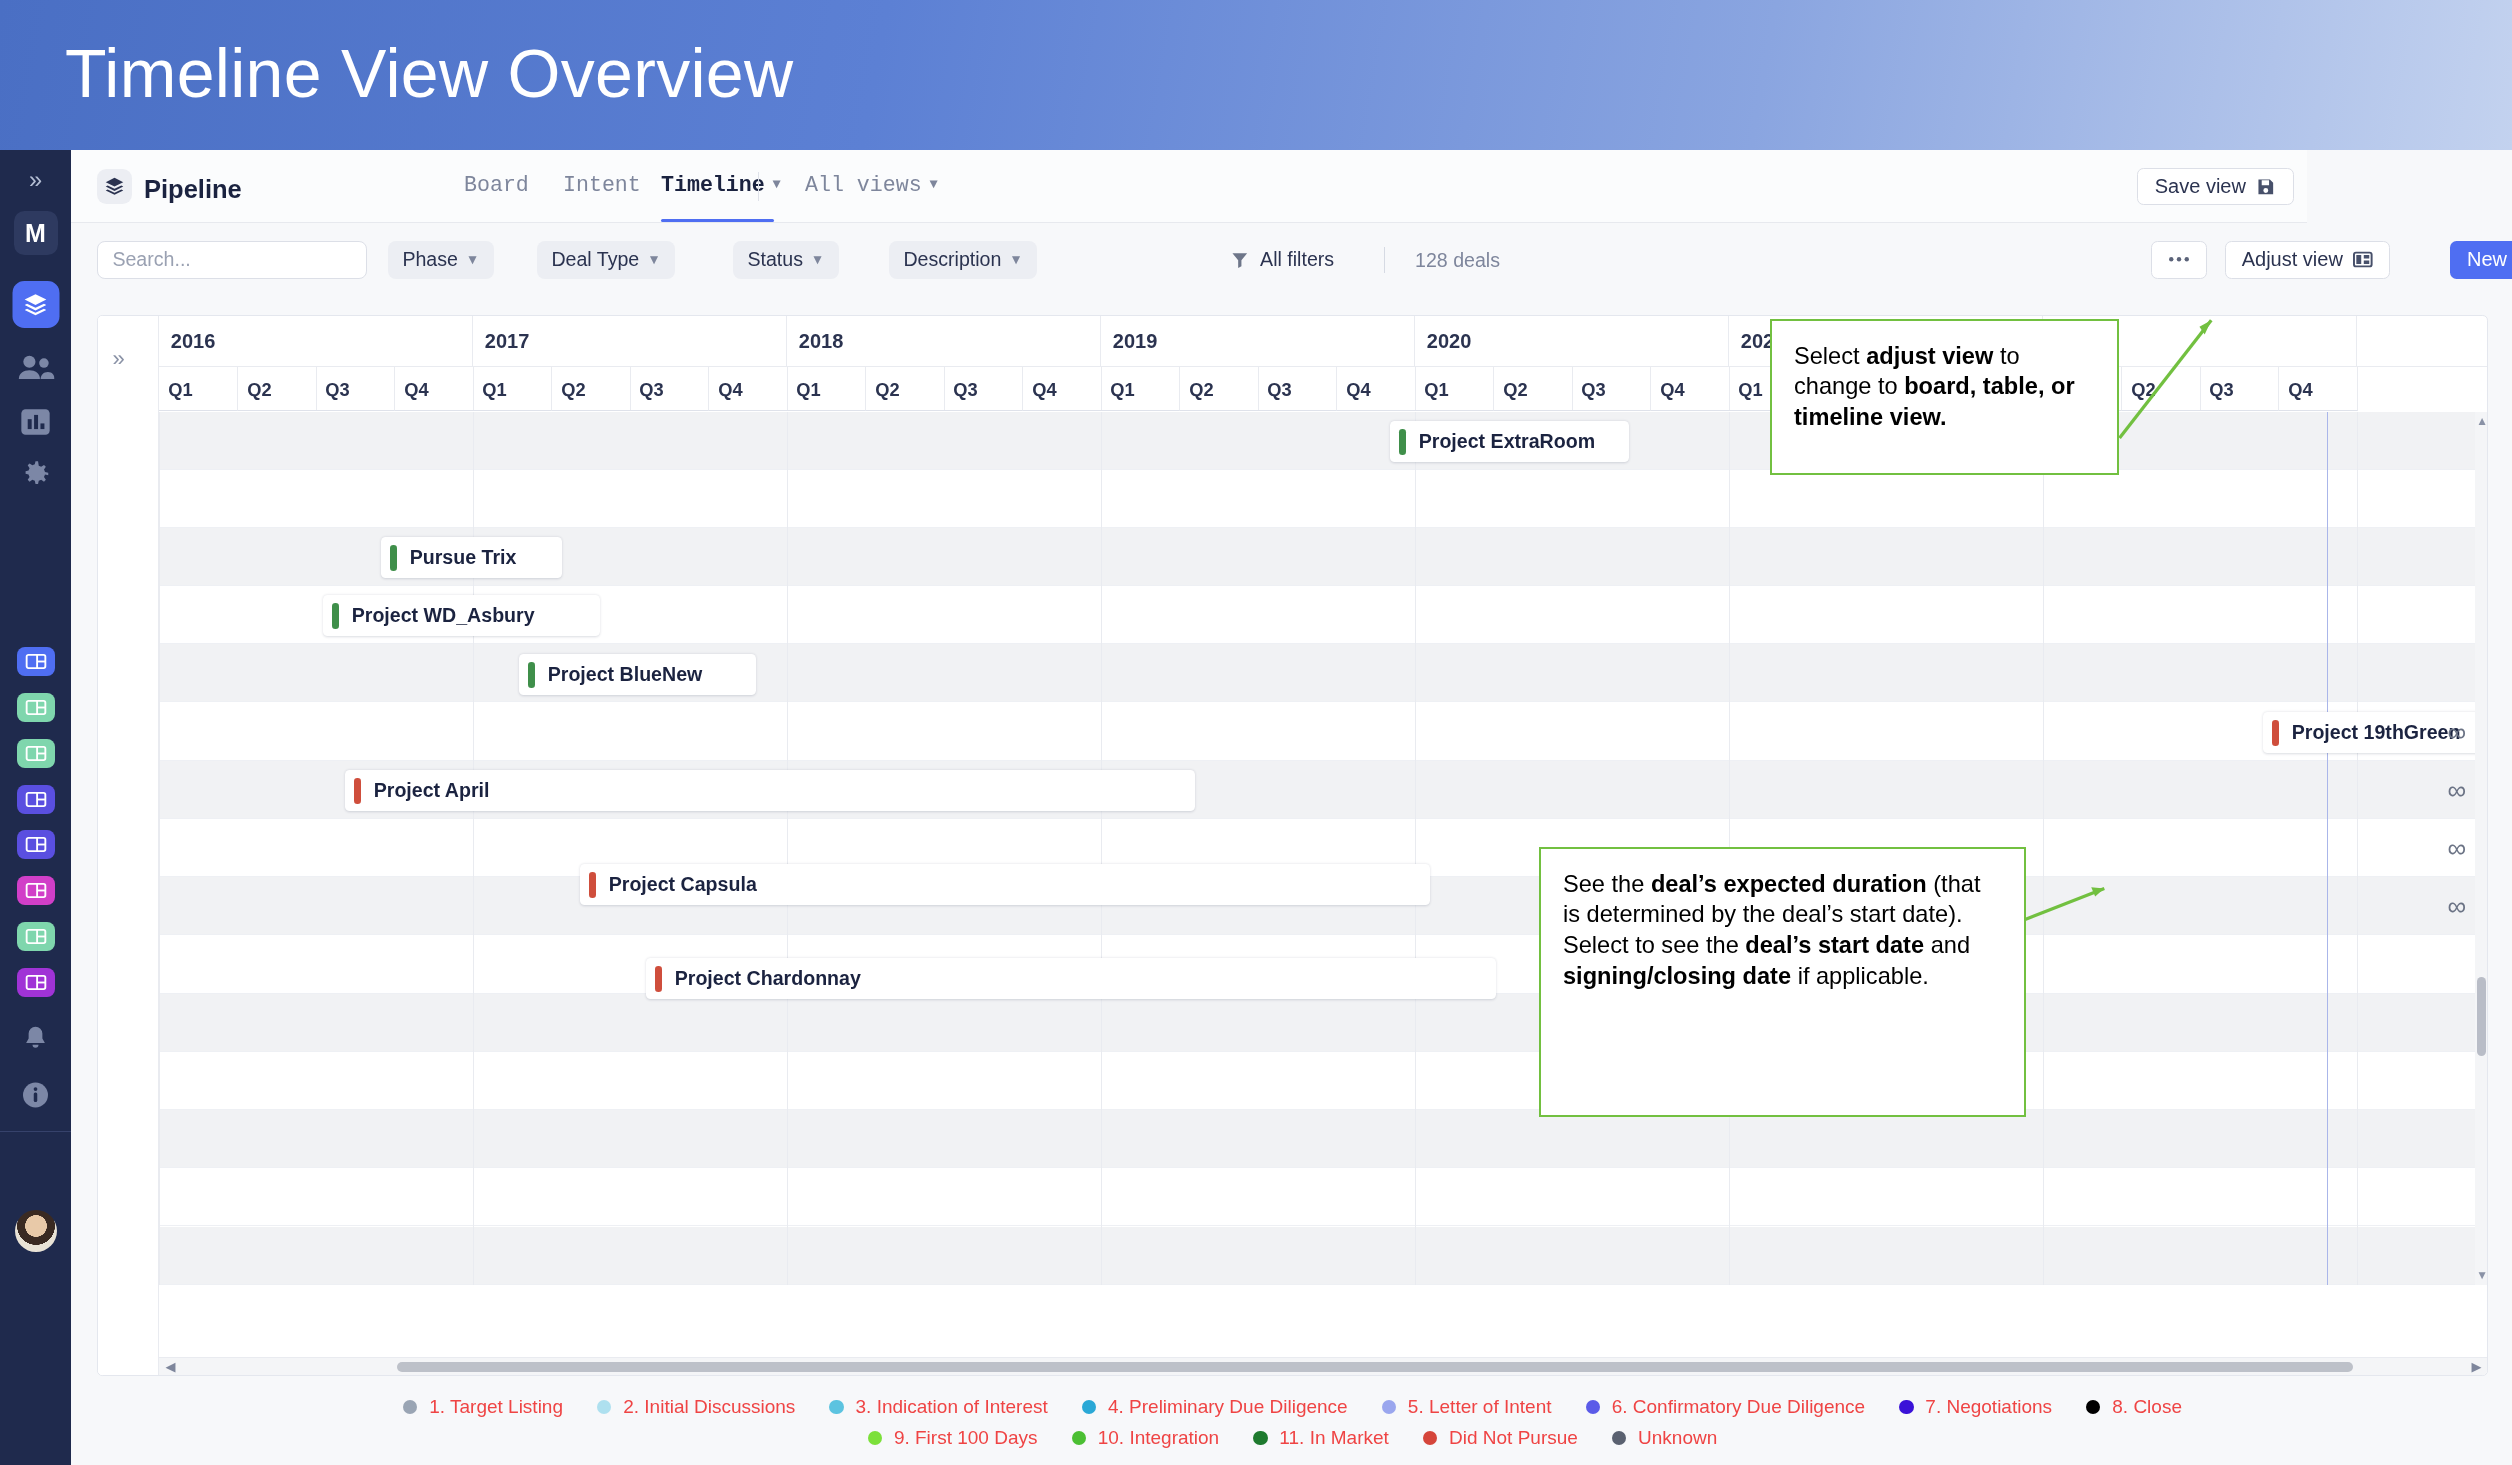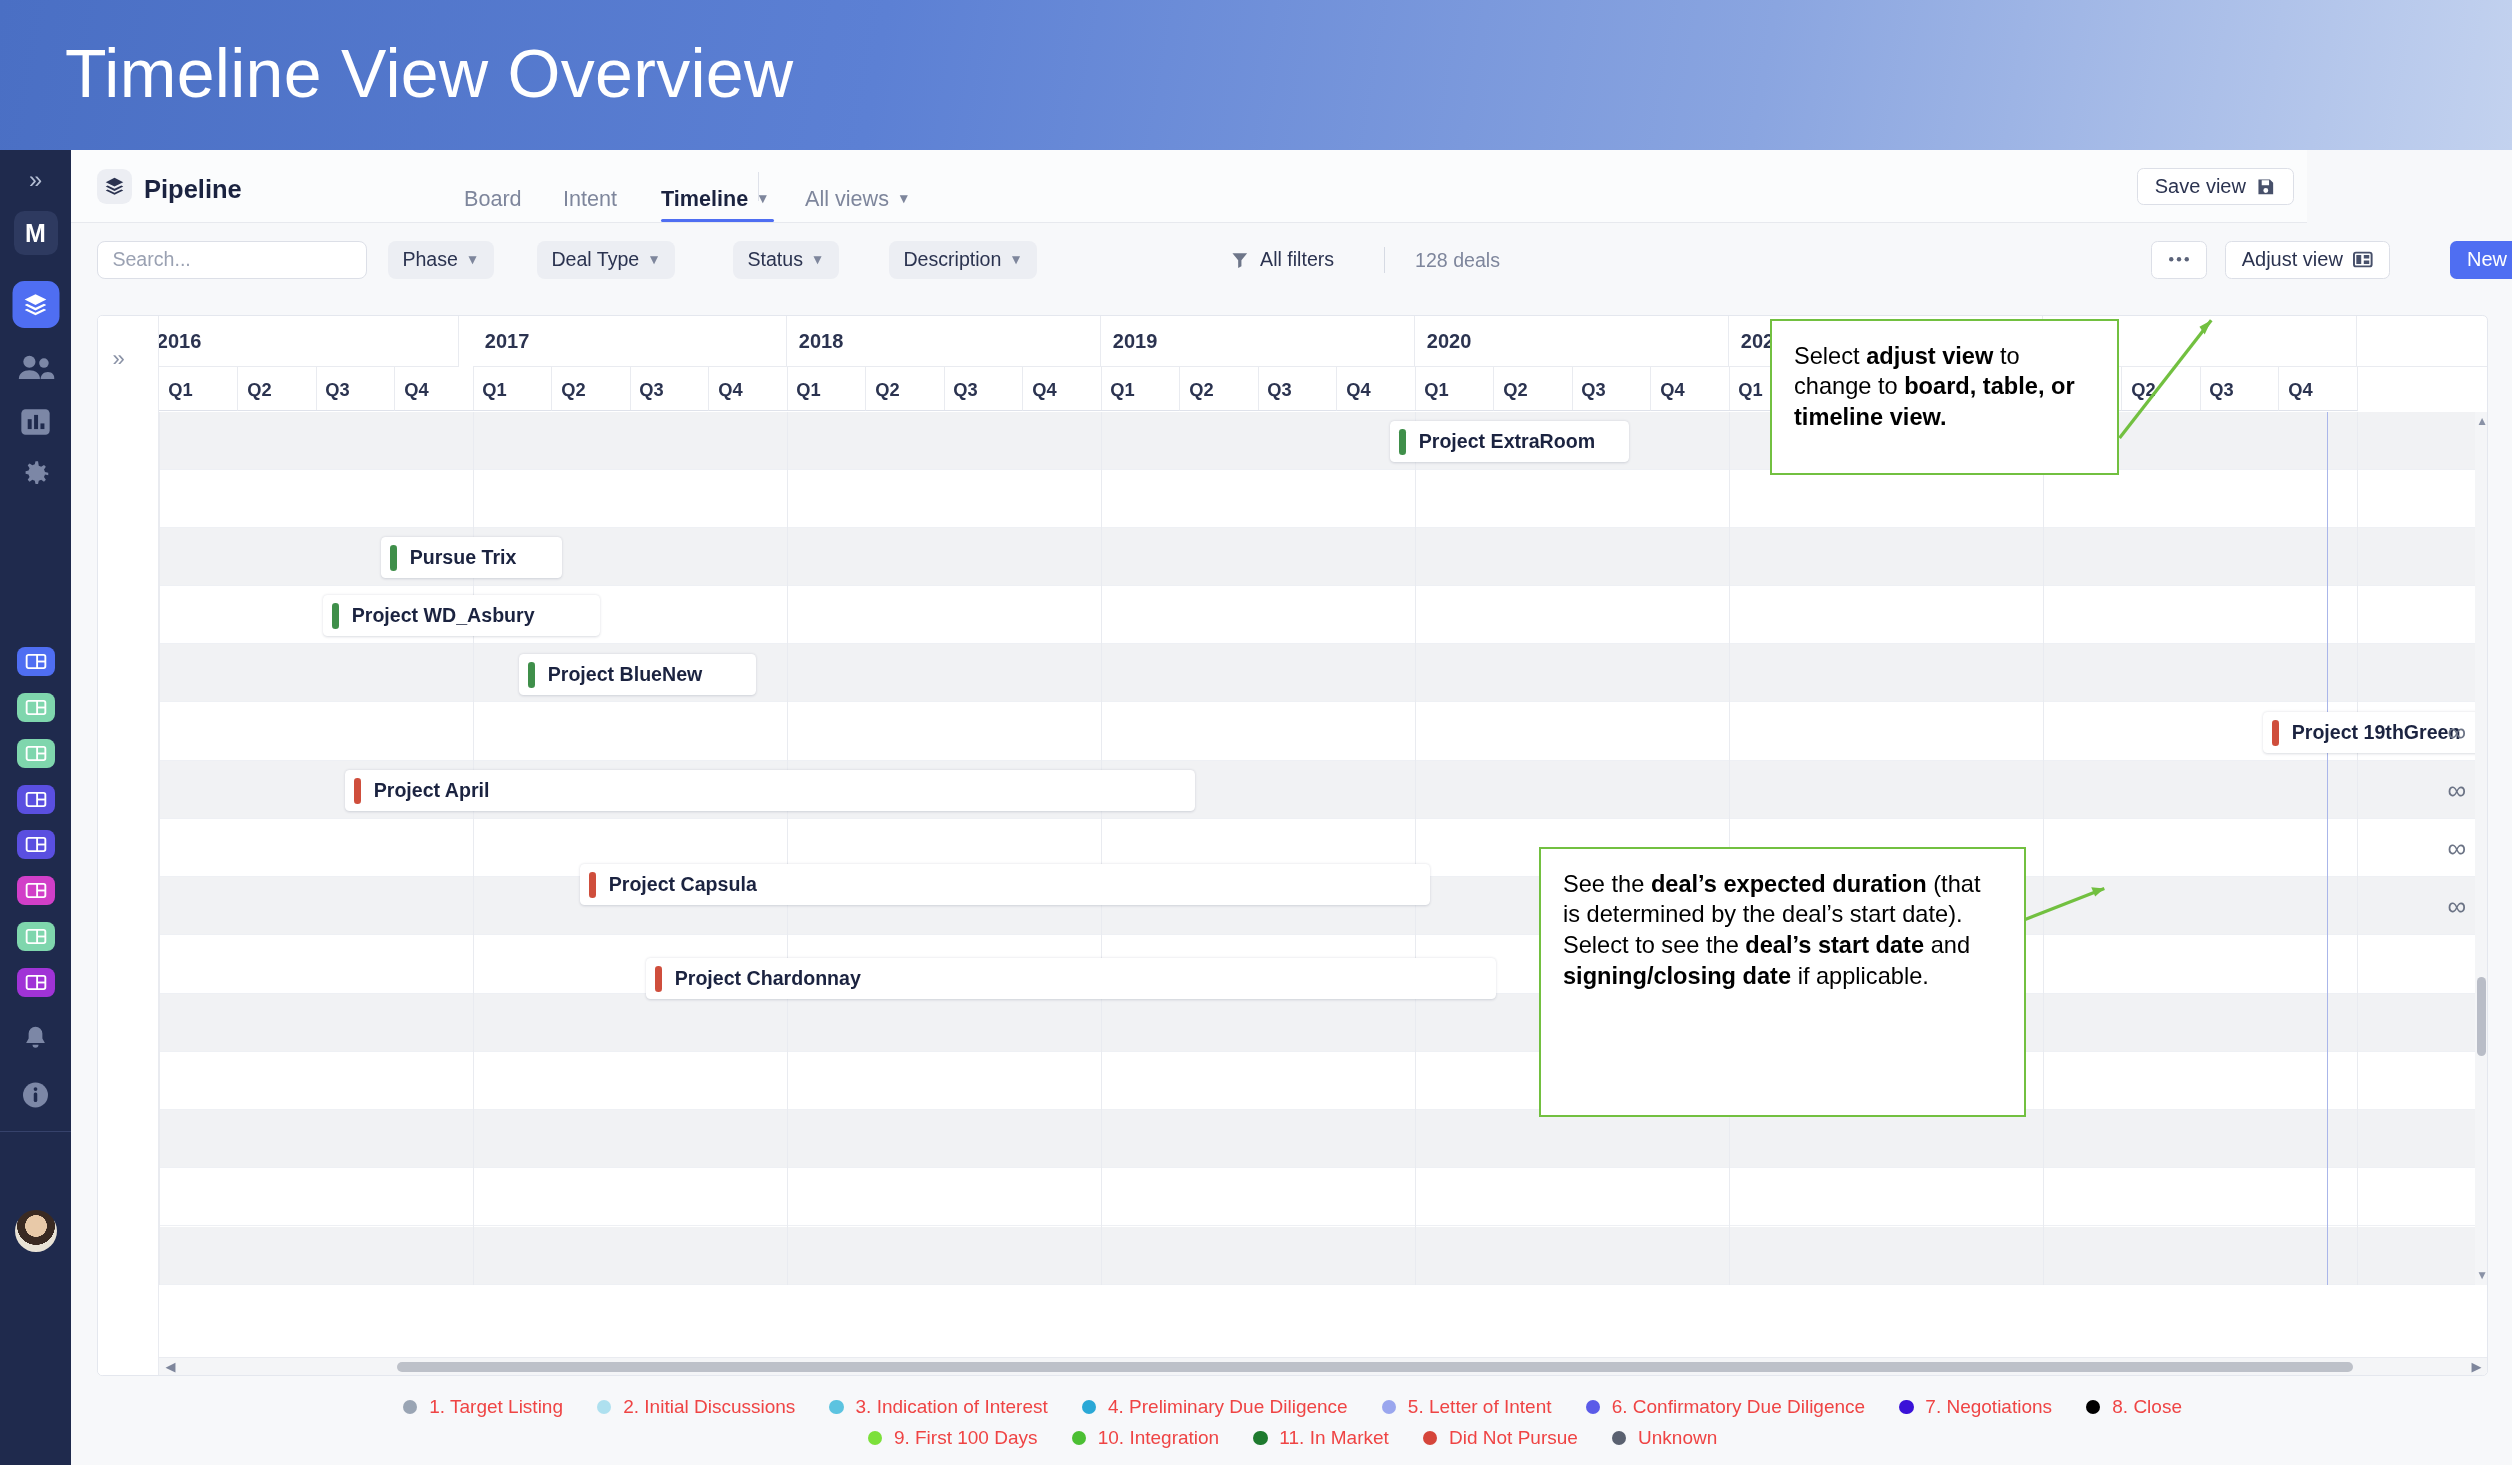--- a/index.html
+++ b/index.html
@@ -70,21 +70,21 @@
   #pipeline-badge {
     position: absolute; left: 26px; top: 19px; width: 35px; height: 35px;
     border-radius: 9.2px; background: #eceef3;
     display: flex; align-items: center; justify-content: center;
   }
   #pipeline-name {
     position: absolute; left: 73px; top: 25px;
     font-size: 25.5px; font-weight: 700; color: #1b2340;
   }
   .topnav {
-    position: absolute; top: 36px; font-size: 21.6px; color: #7e869c; cursor: pointer;
+    position: absolute; top: 23px; font-size: 21.6px; color: #7e869c; cursor: pointer; font-family: Liberation Mono, monospace;
   }
   .topnav.active { color: #1b2340; font-weight: 700; }
   #nav-underline {
     position: absolute; top: 69px; height: 3.3px; background: #4f6ef2; border-radius: 2px;
   }
   #nav-sep {
     position: absolute; left: 687px; top: 22px; width: 0.7px; height: 29px; background: #dfe2ea;
   }
   .caret { font-size: 13.7px; color: #7e869c; margin-left: 7.9px; vertical-align: 3.3px; }
   #saveview-btn {
@@ -468,21 +468,21 @@
         <div class="grid-line" style="left:416px"></div>
         <div class="grid-line" style="left:730px"></div>
         <div class="grid-line" style="left:1044px"></div>
         <div class="grid-line" style="left:1358px"></div>
         <div class="grid-line" style="left:1672px"></div>
         <div class="grid-line" style="left:1986px"></div>
         <div class="grid-line" style="left:2300px"></div>
 
         <div id="today-line" style="left:2270px"></div>
 
-        <div class="year-cell" style="left:88px;width:314px">2016</div>
+        <div class="year-cell" style="left:102px;width:314px">2016</div>
         <div class="year-cell" style="left:416px;width:314px">2017</div>
         <div class="year-cell" style="left:730px;width:314px">2018</div>
         <div class="year-cell" style="left:1044px;width:314px">2019</div>
         <div class="year-cell" style="left:1358px;width:314px">2020</div>
         <div class="year-cell" style="left:1672px;width:314px">2021</div>
         <div class="year-cell" style="left:1986px;width:314px">2022</div>
         <div class="year-cell" style="left:2300px;width:236px"></div>
 
         <div class="q-cell" style="left:102px;width:79px">Q1</div>
         <div class="q-cell" style="left:181px;width:79px">Q2</div>

